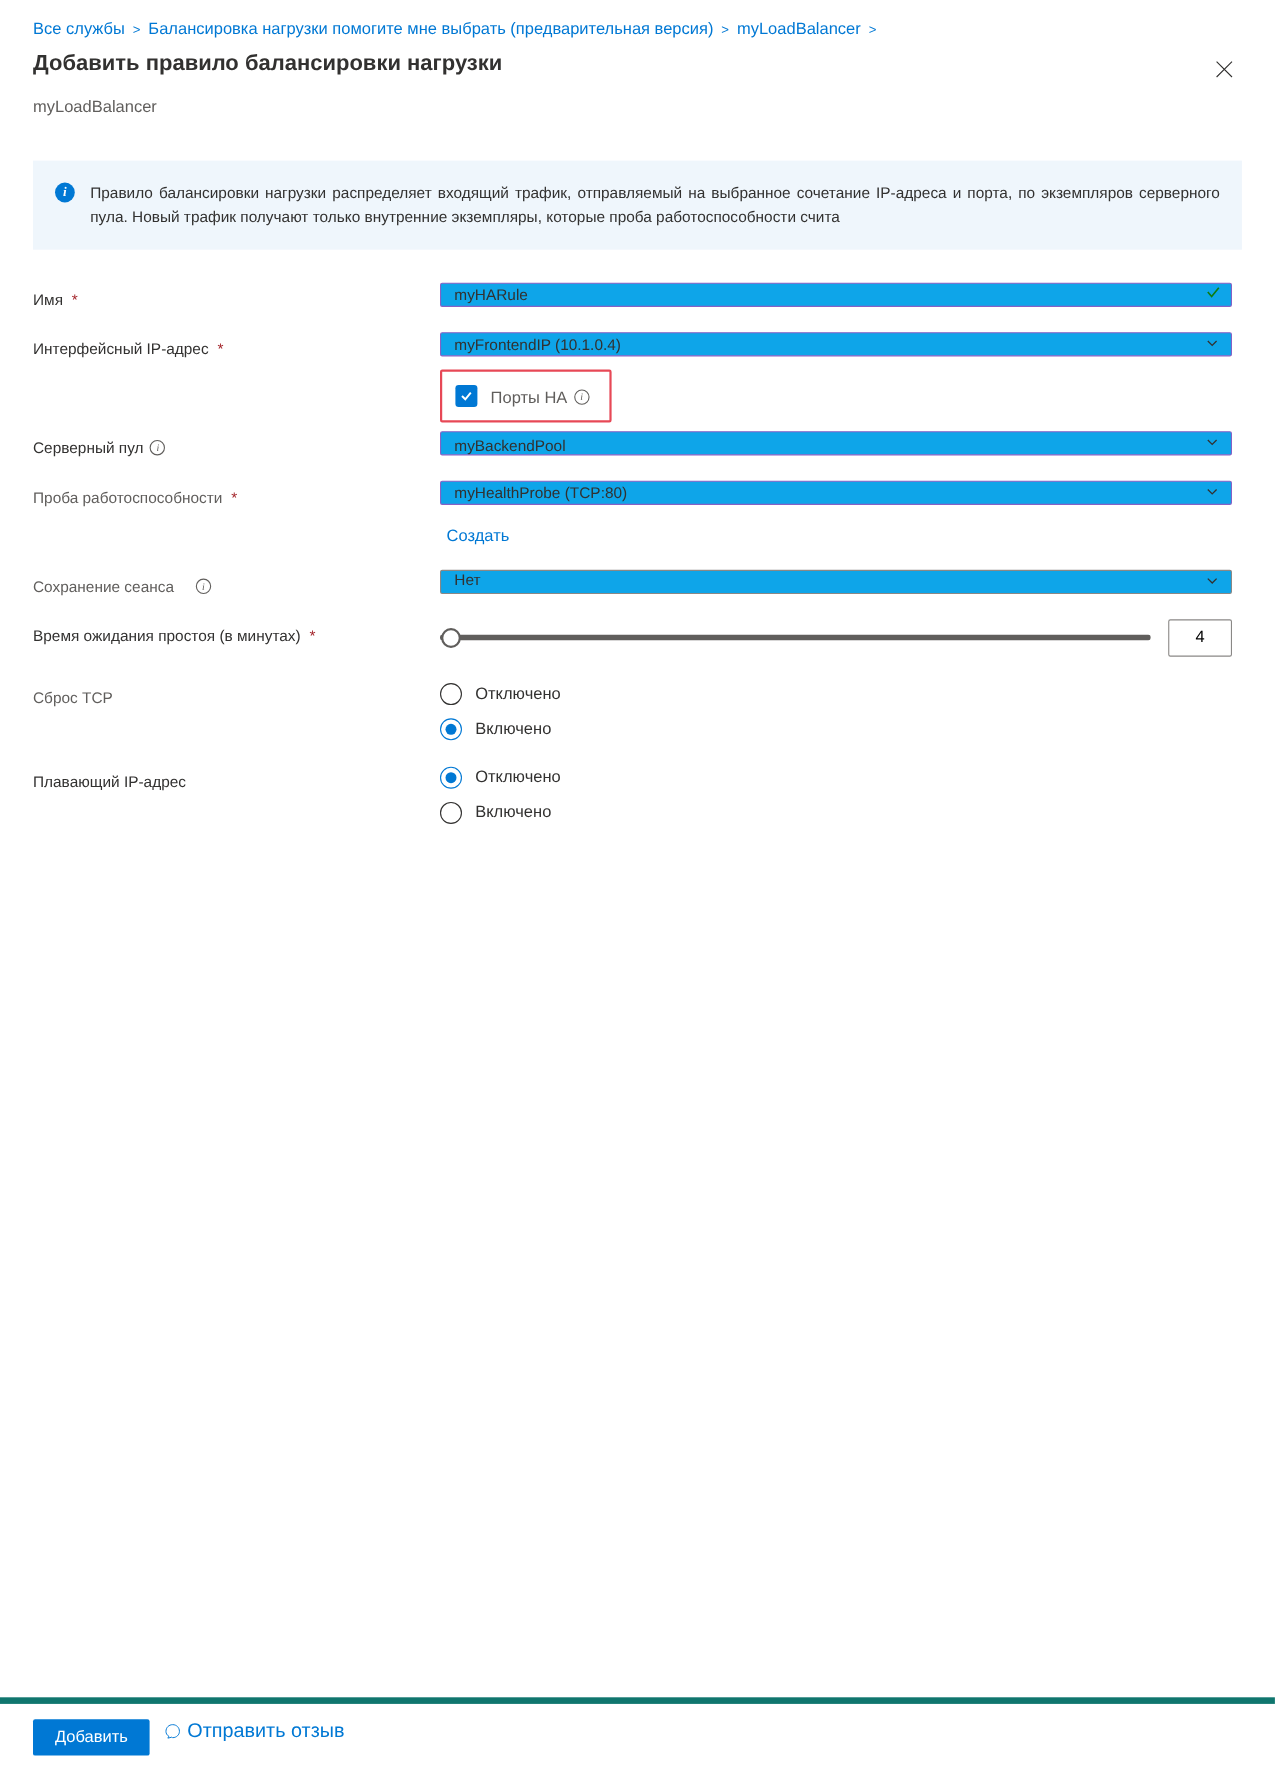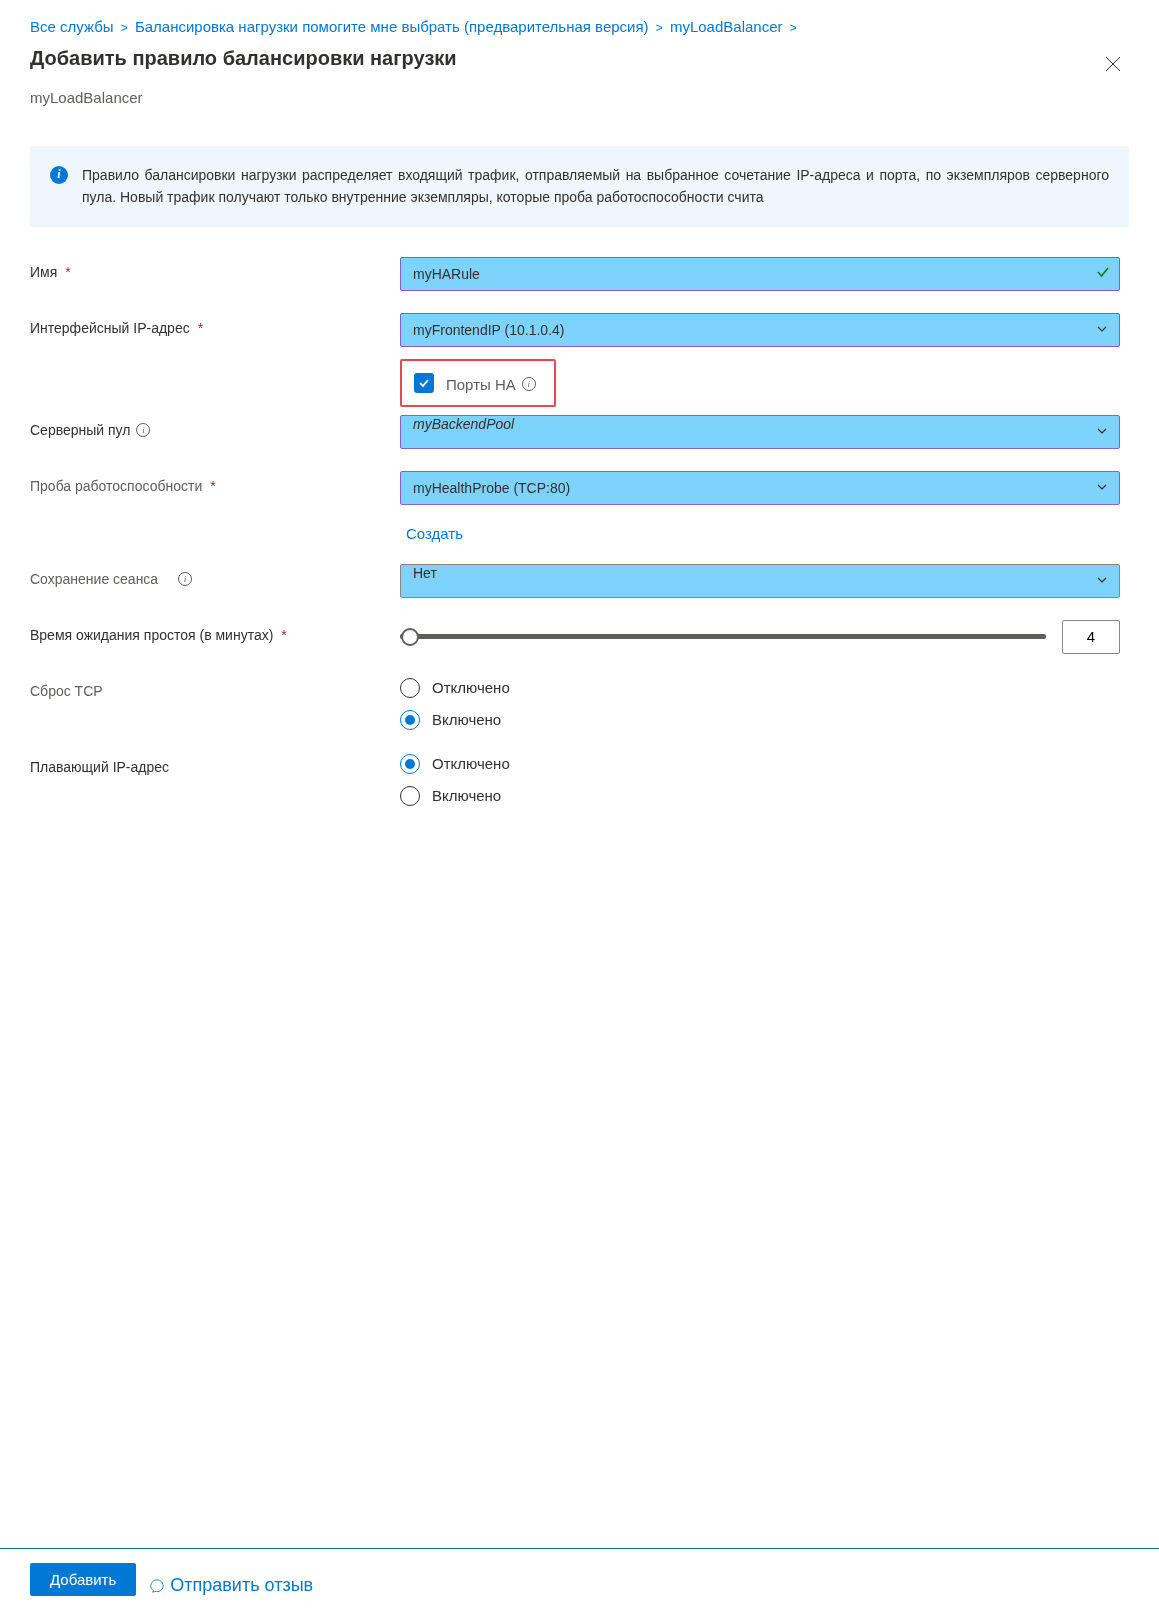--- a/index.html
+++ b/index.html
@@ -92,28 +92,28 @@
       border-radius: 50%;
       display: inline-flex;
       align-items: center; justify-content: center;
       font-size: 9px; color: #605e5c;
       font-style: italic;
       font-family: Georgia, serif;
     }
     .form-control { flex: 1; max-width: 720px; }
     .text-input, .select-input {
       width: 100%;
-      height: 34px;
+      height: 22px;
       border: 1px solid #8a8886;
       border-radius: 2px;
       padding: 0 12px;
       font-size: 14px;
       font-family: inherit;
       color: #323130;
-      background: #7dd3fc;
+      background: #0ea5e9;
     }
     .text-input.valid { border-color: #8661c5; }
     .select-input.purple { border-color: #8661c5; }
     .input-wrapper { position: relative; }
     .check-valid {
       position: absolute; right: 10px; top: 50%;
       transform: translateY(-50%);
       color: #107c10; font-size: 16px;
     }
     .select-input {
@@ -173,24 +173,24 @@
     .slider-value {
       width: 58px; height: 34px;
       border: 1px solid #8a8886;
       border-radius: 2px;
       text-align: center;
       font-size: 15px;
     }
     .footer {
       position: absolute;
       bottom: 0; left: 0; right: 0;
-      border-top: 1px solid #0f766e;
+      border-top: 6px solid #0f766e;
       padding: 14px 30px;
       display: flex;
-      align-items: flex-end;
+      align-items: flex-start;
       gap: 14px;
     }
     .btn-primary {
       background: #0078d4;
       color: #fff;
       border: none;
       padding: 8px 20px;
       font-size: 15px;
       cursor: pointer;
       border-radius: 2px;
@@ -283,21 +283,21 @@
     </div>
   </div>
 
   <div class="form-row">
     <div class="form-label">
       <span>Серверный пул</span>
       <span class="info-circle">i</span>
     </div>
     <div class="form-control">
       <div class="input-wrapper">
-        <div class="select-input purple" style="display:flex;align-items:flex-start;font-style:italic;">
+        <div class="select-input purple" style="display:flex;align-items:flex-end;">
           <span>myBackendPool</span>
         </div>
         <span class="select-chevron">
           <svg width="12" height="12" viewBox="0 0 12 12">
               <path d="M2 4 L6 8 L10 4" stroke="#323130" stroke-width="1.2" fill="none"></path>
             </svg>
         </span>
       </div>
     </div>
   </div>

